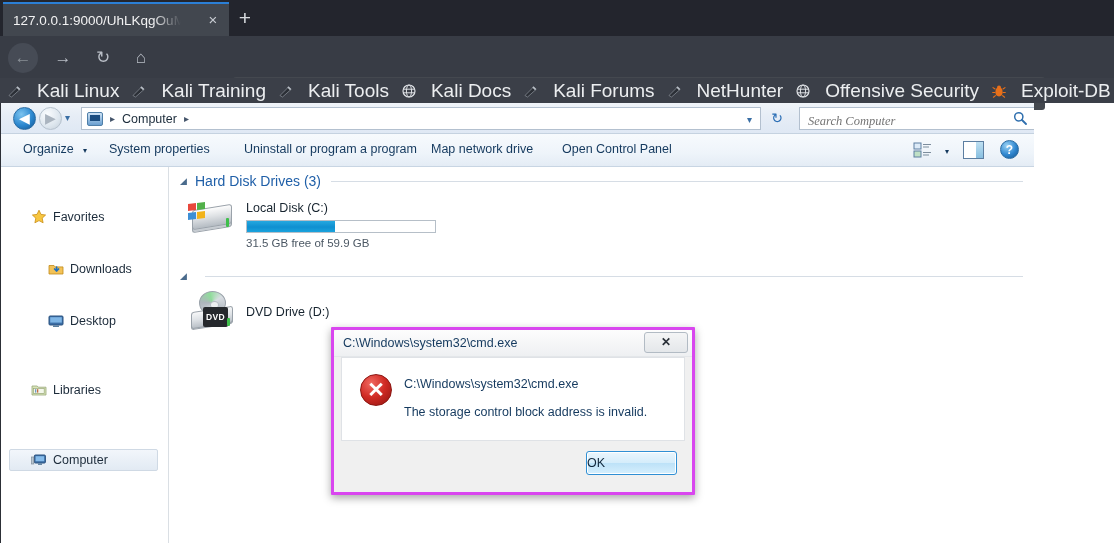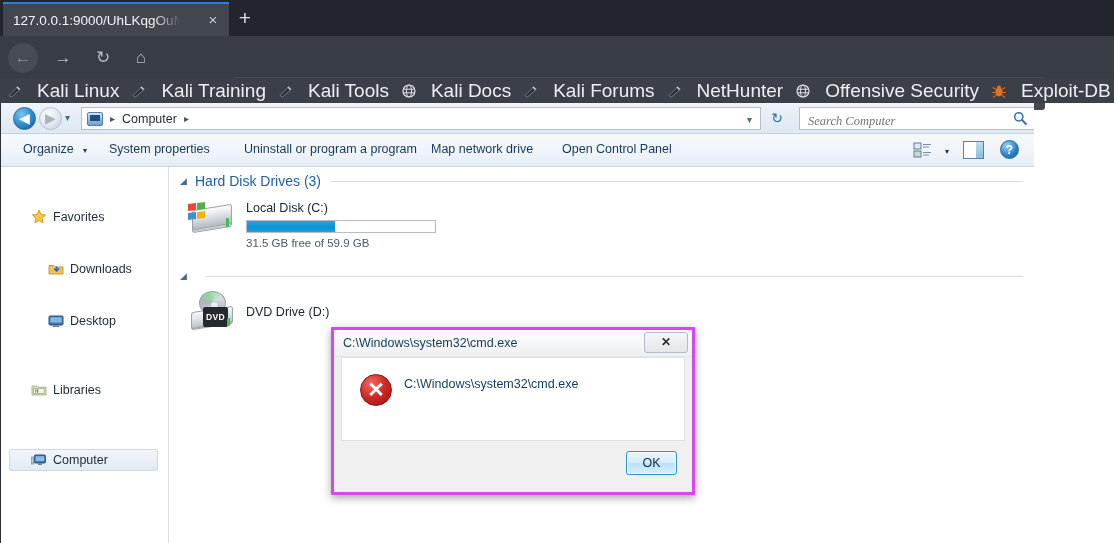--- a/index.html
+++ b/index.html
@@ -377,27 +377,27 @@
   }
   #dialog-message-2 {
     position:absolute; left:62px; top:47px;
     font-size:12.5px; color:#14395e;
   }
   #dialog-footer {
     position:absolute; bottom:0; left:7px; right:7px; height:50px;
   }
   #dialog-ok-button {
     position:absolute; right:8px; top:9px;
-    width:51px; height:24px;
+    width:91px; height:24px;
     background:linear-gradient(to bottom,#eaf6fd 0%, #d5edfb 48%, #bde2f8 52%, #d6effd 100%);
     border:1px solid #2f8fd4;
     border-radius:3px;
     box-shadow: inset 0 0 0 1px #ffffff;
     font-size:12.5px; color:#11283d;
-    text-align:center; line-height:22px; cursor:pointer;
+    line-height:22px; cursor:pointer;
   }
 </style>
 </head>
 <body>
 
 <div id="browser-chrome">
 
   <div id="tab-strip">
     <div id="active-tab">
       <span id="active-tab-title">127.0.0.1:9000/UhLKqgOuMz</span>
@@ -664,17 +664,18 @@
 </div>
 
 <div id="error-dialog">
   <div id="dialog-titlebar">
     <span id="dialog-title">C:\Windows\system32\cmd.exe</span>
     <span id="dialog-close-button">✕</span>
   </div>
   <div id="dialog-body">
     <div id="dialog-error-icon">✕</div>
     <div id="dialog-message-1">C:\Windows\system32\cmd.exe</div>
+    <div id="dialog-message-2">The storage control block address is invalid.</div>
   </div>
   <div id="dialog-footer">
     <div id="dialog-ok-button">OK</div>
   </div>
 </div>
 
 </body></html>

